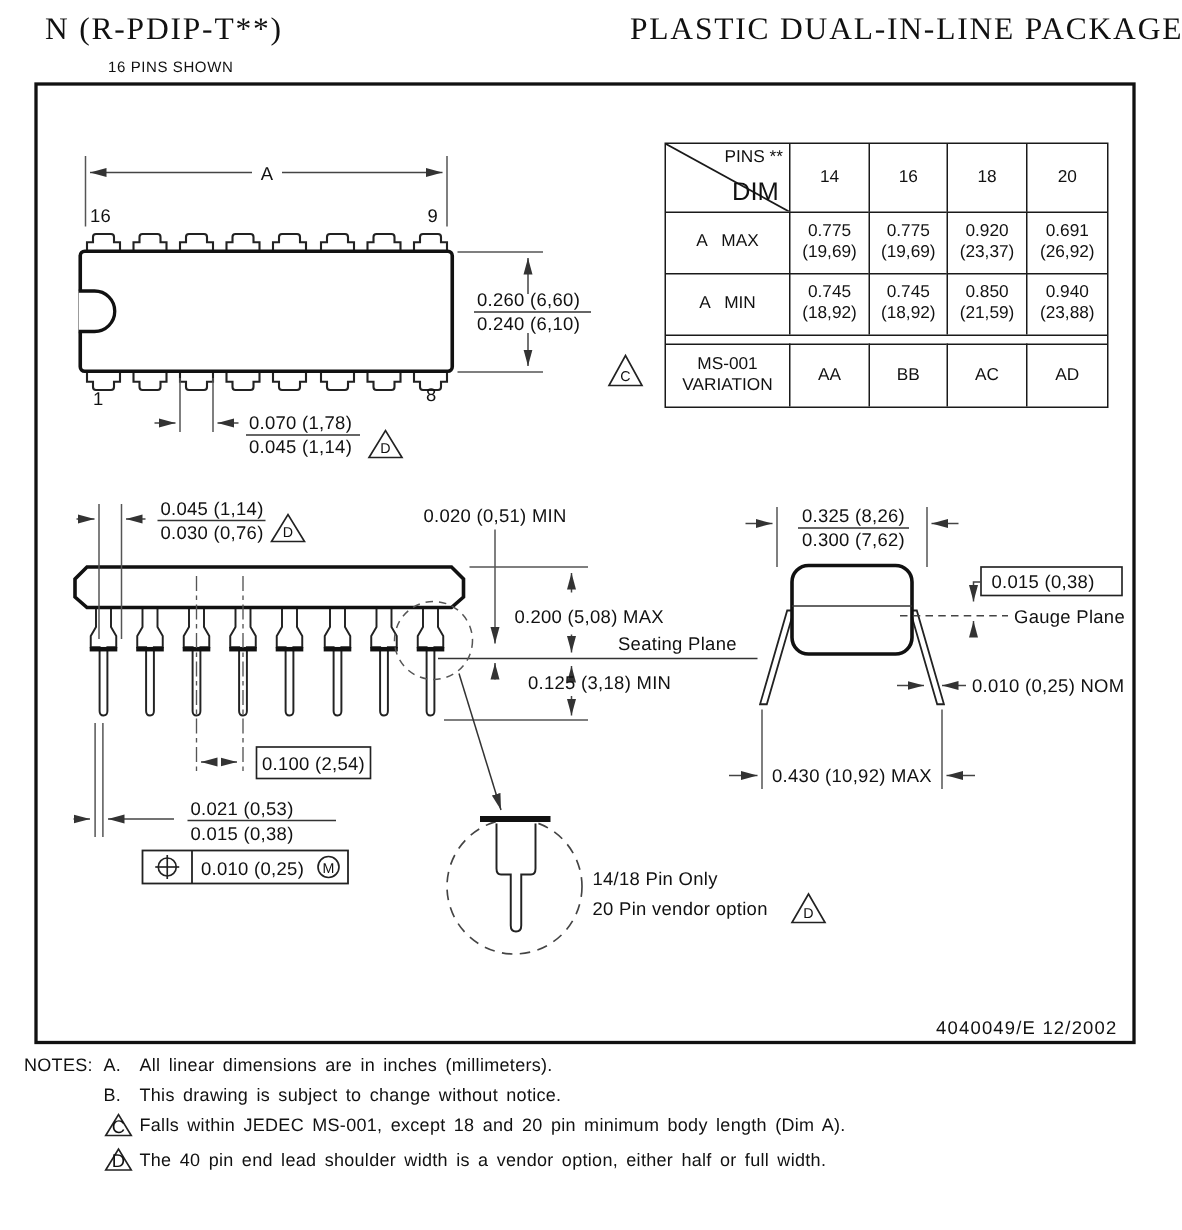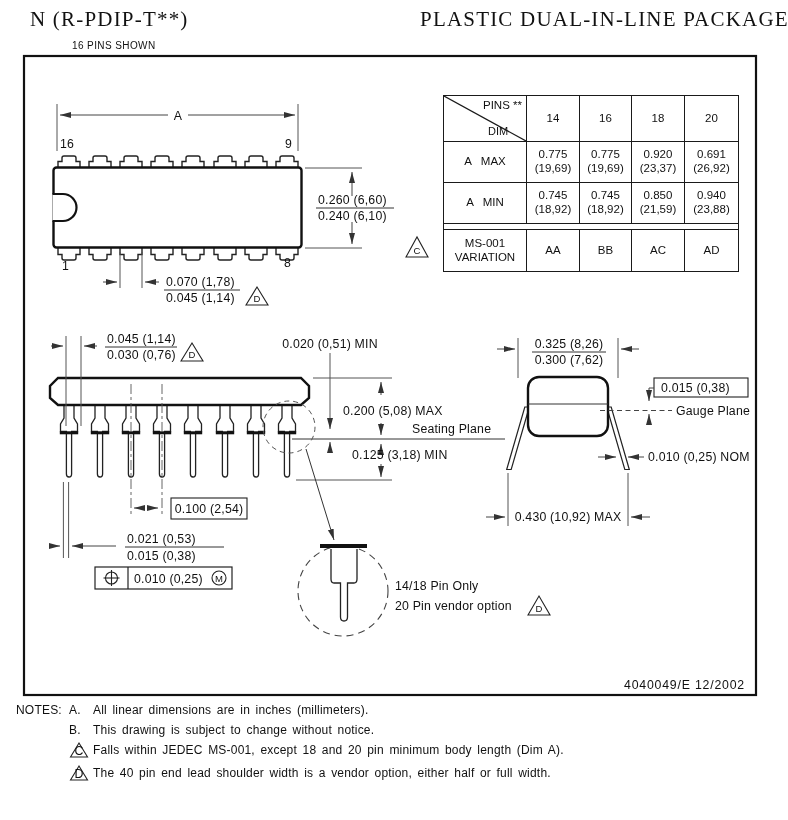--- a/index.html
+++ b/index.html
@@ -12,21 +12,21 @@
   
   .pkg-table{left:443px;top:95px;width:294px;border:1.4px solid #1a1a1a;background:#fff;z-index:3;}
   .trow{display:grid;grid-template-columns:82px 53px 52px 53px 54px;}
   .tcell{border-left:1.2px solid #1a1a1a;border-top:1.2px solid #1a1a1a;display:flex;align-items:center;justify-content:center;flex-direction:column;font-size:11.5px;line-height:1.2;text-align:center;white-space:pre;}
   .trow .tcell:first-child{border-left:none;}
   .trow:first-child .tcell{border-top:none;}
   .h45{height:45px;}.h40{height:40px;}.h41{height:41px;}
   .gap5{height:5px;border-top:1.2px solid #1a1a1a;}
   .corner{position:relative;}
   .corner .pins{position:absolute;top:3px;right:4px;font-size:11.5px;text-align:right;}
-  .corner .dim{position:absolute;bottom:3px;left:5px;font-size:11px;padding-left:39px;}
+  .corner .dim{position:absolute;bottom:3px;left:5px;font-size:17px;padding-left:39px;}
   .corner svg{position:absolute;left:0;top:0;width:100%;height:100%;}
   
   .notes{left:16px;top:703px;font-size:12px;letter-spacing:.2px;word-spacing:2px;z-index:3;}
   .note-row{display:flex;align-items:flex-start;margin-bottom:4px;min-height:16px;}
   .nlabel{width:53px;flex:none;}
   .nkey{width:24px;flex:none;}
   .nflag{width:24px;flex:none;margin-top:-2px;}
   .tri-note{display:inline-block;}
 </style>
 </head>

